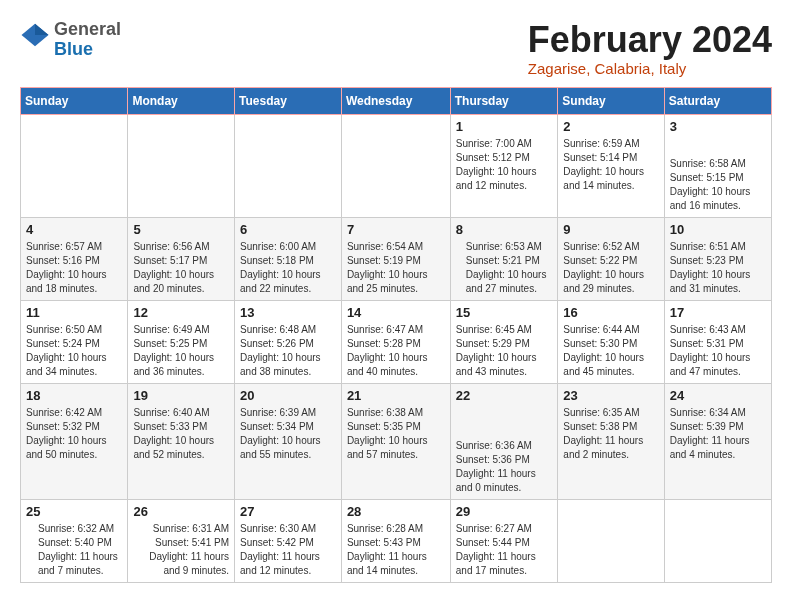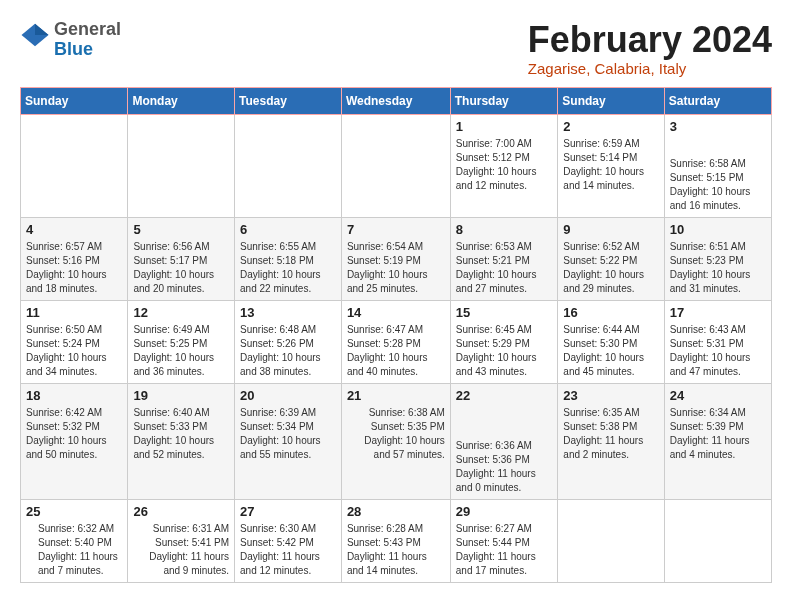--- a/index.html
+++ b/index.html
@@ -159,35 +159,35 @@
         </td>
         <td>
           <span class="day-number">5</span>
           <div class="day-info" style="white-space: pre-line;">Sunrise: 6:56 AM
 Sunset: 5:17 PM
 Daylight: 10 hours
 and 20 minutes.</div>
         </td>
         <td>
           <span class="day-number">6</span>
-          <div class="day-info" style="white-space: pre-line;">Sunrise: 6:55 AM
+          <div class="day-info" style="white-space: pre-line;">Sunrise: 6:00 AM
 Sunset: 5:18 PM
 Daylight: 10 hours
 and 22 minutes.</div>
         </td>
         <td>
           <span class="day-number">7</span>
           <div class="day-info" style="white-space: pre-line;">Sunrise: 6:54 AM
 Sunset: 5:19 PM
 Daylight: 10 hours
 and 25 minutes.</div>
         </td>
         <td>
           <span class="day-number">8</span>
-          <div class="day-info" style="white-space: pre-line;">Sunrise: 6:53 AM
+          <div class="day-info" style="white-space: pre-line; margin-left: 10px;">Sunrise: 6:53 AM
 Sunset: 5:21 PM
 Daylight: 10 hours
 and 27 minutes.</div>
         </td>
         <td>
           <span class="day-number">9</span>
           <div class="day-info" style="white-space: pre-line;">Sunrise: 6:52 AM
 Sunset: 5:22 PM
 Daylight: 10 hours
 and 29 minutes.</div>
@@ -268,21 +268,21 @@
         </td>
         <td>
           <span class="day-number">20</span>
           <div class="day-info" style="white-space: pre-line;">Sunrise: 6:39 AM
 Sunset: 5:34 PM
 Daylight: 10 hours
 and 55 minutes.</div>
         </td>
         <td>
           <span class="day-number">21</span>
-          <div class="day-info" style="white-space: pre-line; text-align: right;">Sunrise: 6:38 AM
+          <div class="day-info" style="white-space: pre-line;">Sunrise: 6:38 AM
 Sunset: 5:35 PM
 Daylight: 10 hours
 and 57 minutes.</div>
         </td>
         <td>
           <span class="day-number">22</span>
           <div class="day-info" style="white-space: pre-line; margin-top: 36px;">Sunrise: 6:36 AM
 Sunset: 5:36 PM
 Daylight: 11 hours
 and 0 minutes.</div>

